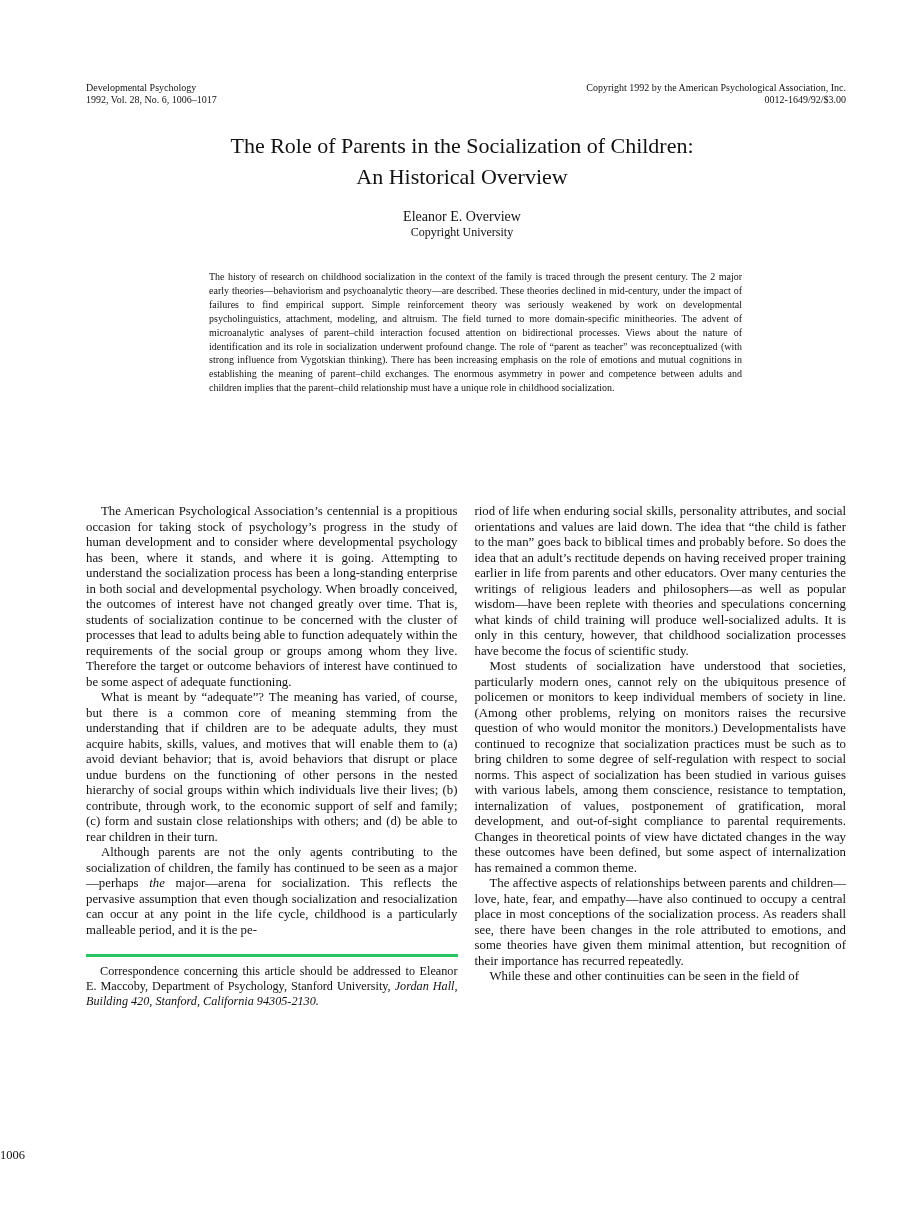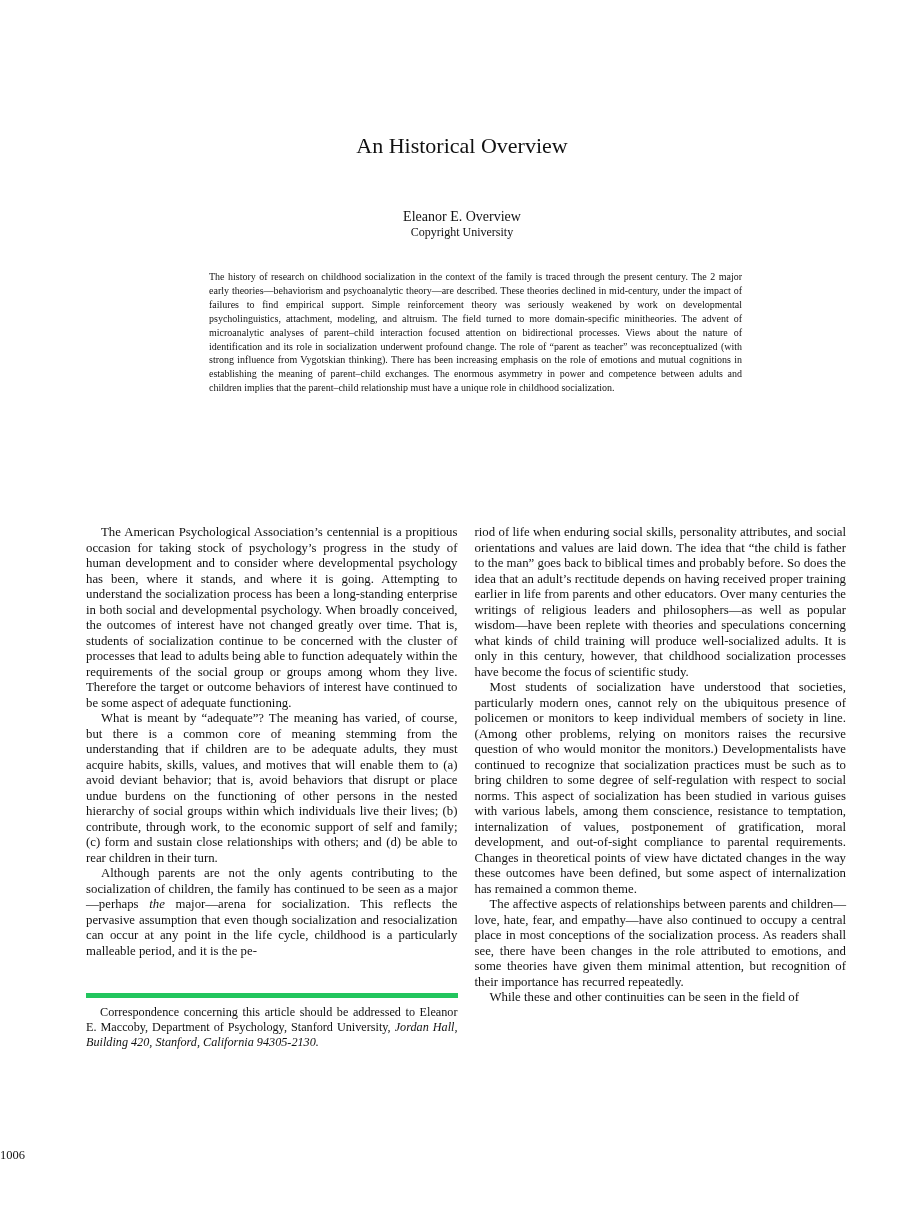--- a/index.html
+++ b/index.html
@@ -54,36 +54,36 @@
     top: 270px;
     left: 209px;
     width: 533px;
     font-size: 10px;
     line-height: 13.9px;
     text-align: justify;
   }
   
   .body-columns {
     position: absolute;
-    top: 525px;
+    top: 504px;
     left: 86px;
     right: 78px;
     display: flex;
     gap: 17px;
     font-size: 12.8px;
     line-height: 15.5px;
     text-align: justify;
   }
   .column { width: 50%; }
   .column p.indent { text-indent: 15px; }
   .italic { font-style: italic; }
   
   .footnote {
-    margin-top: 34px;
-    border-top: 5px solid #22c55e;
+    margin-top: 16px;
+    border-top: 3px solid #22c55e;
     padding-top: 7px;
     font-size: 12.2px;
     line-height: 15px;
     text-align: justify;
   }
   .footnote .fn-text { text-indent: 14px; display: block; }
   
   .page-number {
     position: absolute;
     top: 1148px;
@@ -91,22 +91,33 @@
     width: 100%;
     text-align: left;
     font-size: 12.5px;
   }
 </style>
 </head>
 <body>
 
 <div class="page">
 
+  <div class="running-head">
+    <div class="left">
+      <div>Developmental Psychology</div>
+      <div>1992, Vol. 28, No. 6, 1006–1017</div>
+    </div>
+    <div class="right">
+      <div>Copyright 1992 by the American Psychological Association, Inc.</div>
+      <div>0012-1649/92/$3.00</div>
+    </div>
+  </div>
 
   <div class="title-block">
+    <div>The Role of Parents in the Socialization of Children:</div>
     <div>An Historical Overview</div>
   </div>
 
   <div class="author-block">
     <div class="author-name">Eleanor E. Overview</div>
     <div class="author-affiliation">Copyright University</div>
   </div>
 
   <div class="abstract">The history of research on childhood socialization in the context of the family is traced through the present century. The 2 major early theories—behaviorism and psychoanalytic theory—are described. These theories declined in mid-century, under the impact of failures to find empirical support. Simple reinforcement theory was seriously weakened by work on developmental psycholinguistics, attachment, modeling, and altruism. The field turned to more domain-specific minitheories. The advent of microanalytic analyses of parent–child interaction focused attention on bidirectional processes. Views about the nature of identification and its role in socialization underwent profound change. The role of “parent as teacher” was reconceptualized (with strong influence from Vygotskian thinking). There has been increasing emphasis on the role of emotions and mutual cognitions in establishing the meaning of parent–child exchanges. The enormous asymmetry in power and competence between adults and children implies that the parent–child relationship must have a unique role in childhood socialization.</div>
 

